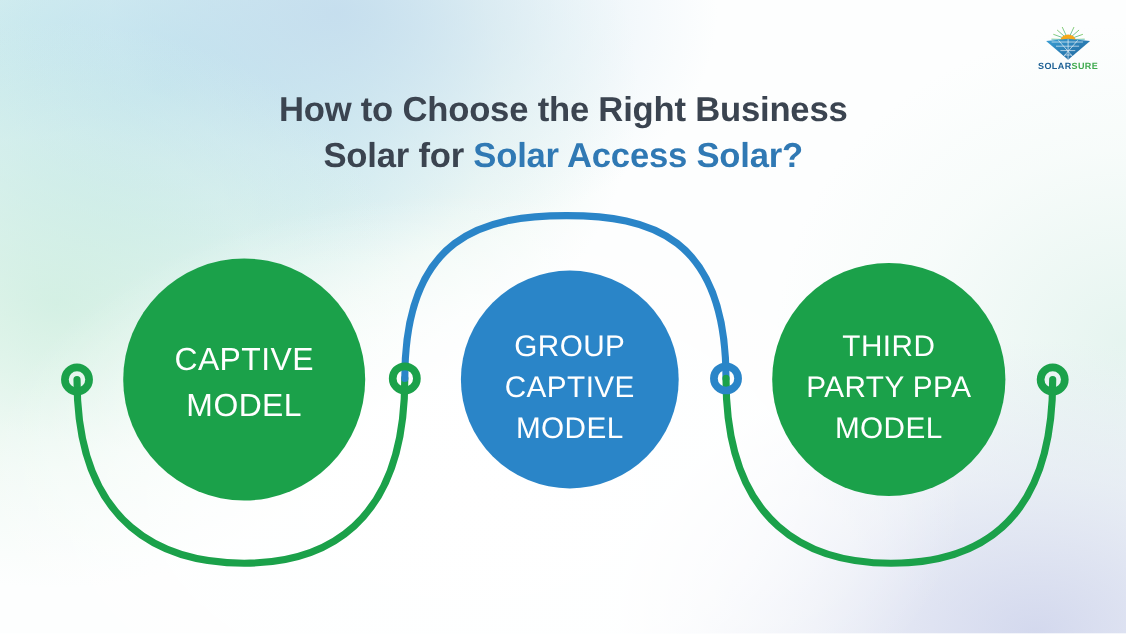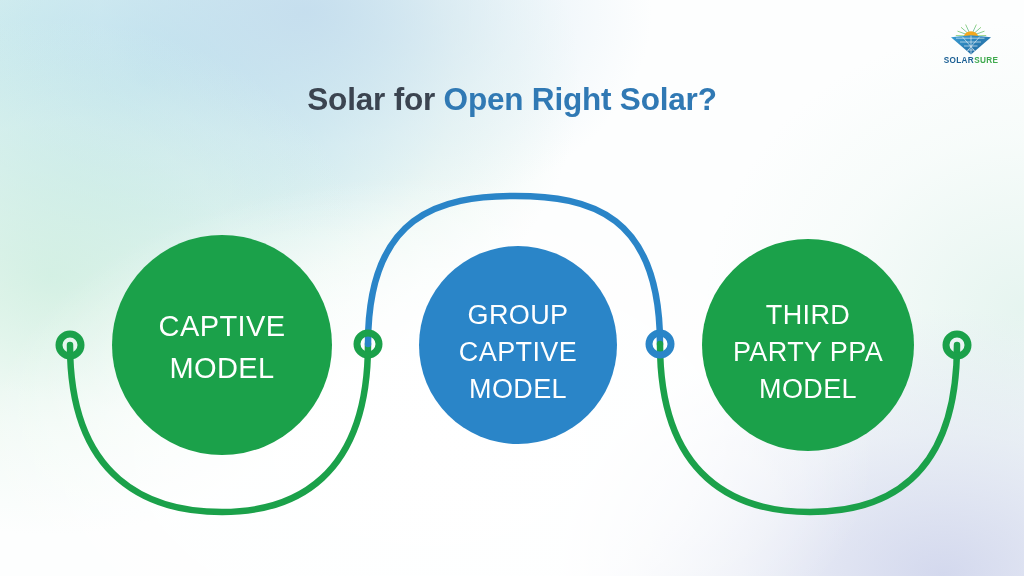--- a/index.html
+++ b/index.html
@@ -174,21 +174,22 @@
         <path d="M18.7 28 L25.2 28"></path>
         <path d="M22 13.6 L22 32"></path>
         <path d="M13.2 14.6 L27.5 31"></path>
         <path d="M30.8 14.6 L16.5 31"></path>
       </g>
     </svg>
     <span class="wordmark"><span class="wm-a">SOLAR</span><span class="wm-b">SURE</span></span>
   </div>
 
   <div id="title">
-    <div class="line"><span>Solar for </span><span class="accent">Open Right Solar?</span></div>
+    <div class="line">How to Choose the Right Business</div>
+    <div class="line"><span>Solar for </span><span class="accent">Solar Access Solar?</span></div>
   </div>
 
   <svg id="diagram" viewBox="0 0 1024 576">
 
     <path d="M 70 345 C 70 480, 150 512, 222 512 C 294 512, 368 478, 368 344" fill="none" stroke="#1ba14a" stroke-width="6.5" stroke-linecap="round"></path>
 
     <path d="M 368 344 C 368 214, 440 196, 515 196 C 590 196, 660 214, 660 344" fill="none" stroke="#2a85c8" stroke-width="6.5" stroke-linecap="round"></path>
 
     <path d="M 660 344 C 660 478, 736 512, 810 512 C 884 512, 957 480, 957 345" fill="none" stroke="#1ba14a" stroke-width="6.5" stroke-linecap="round"></path>
 

